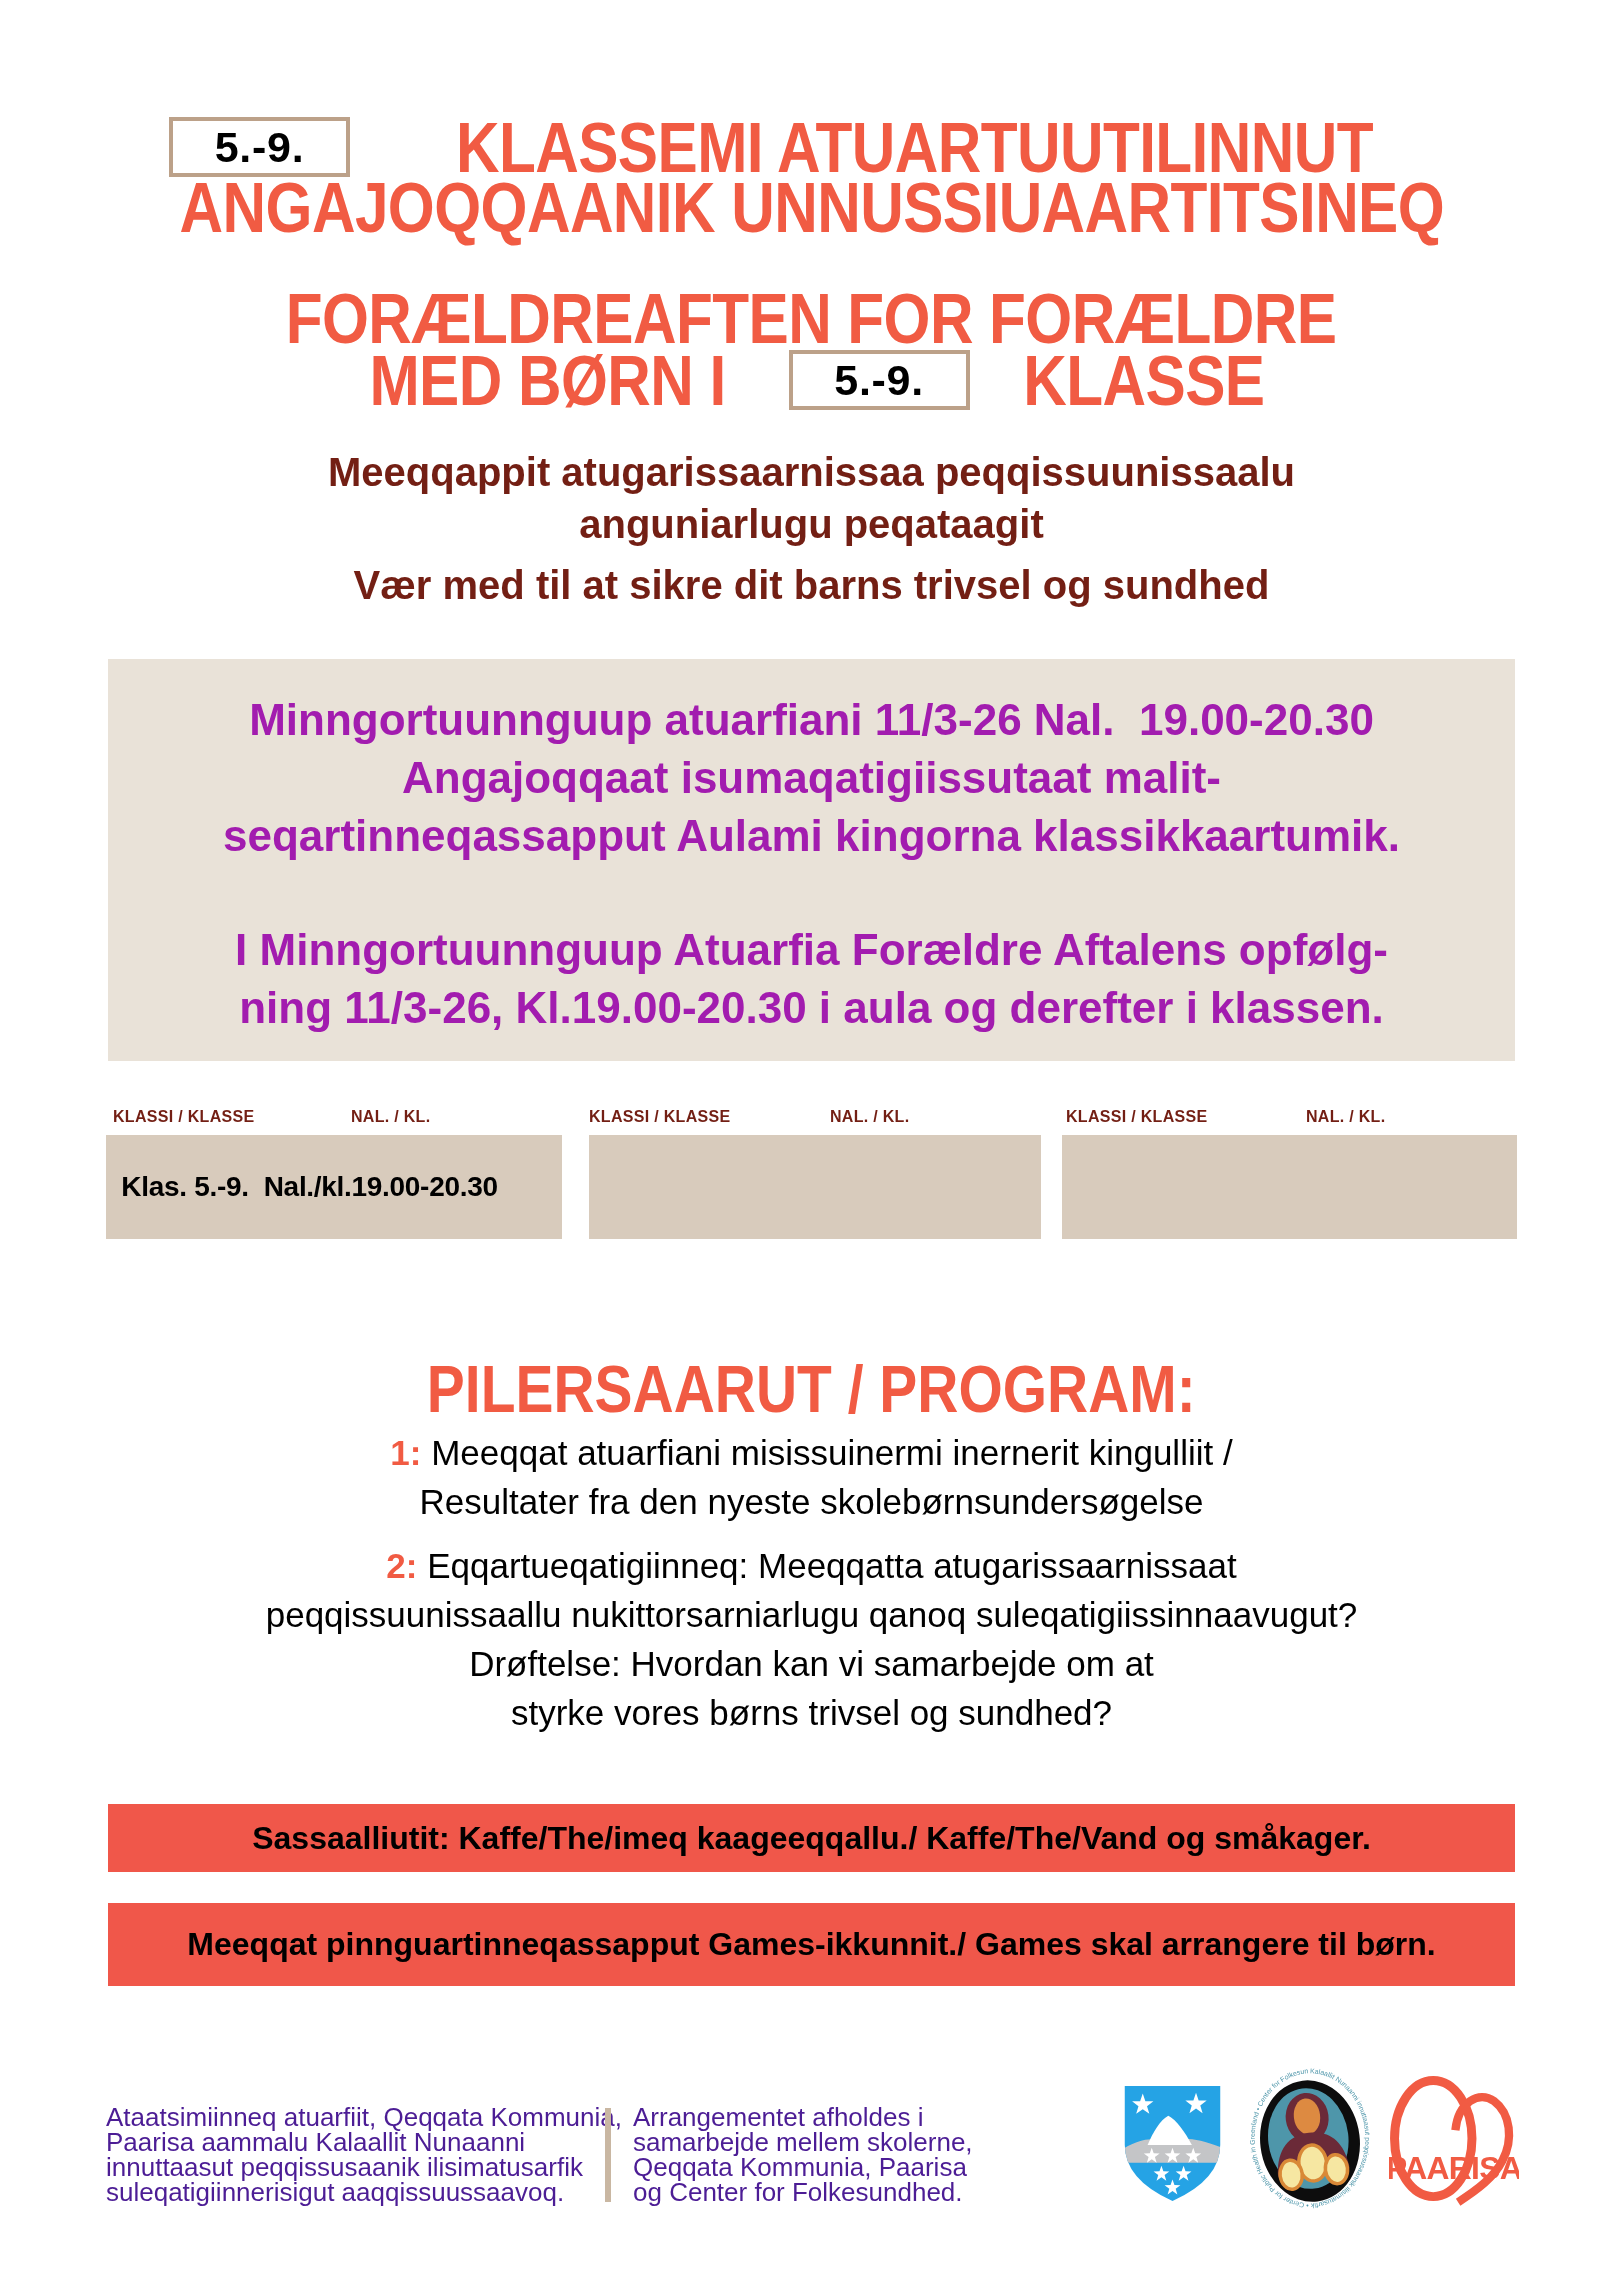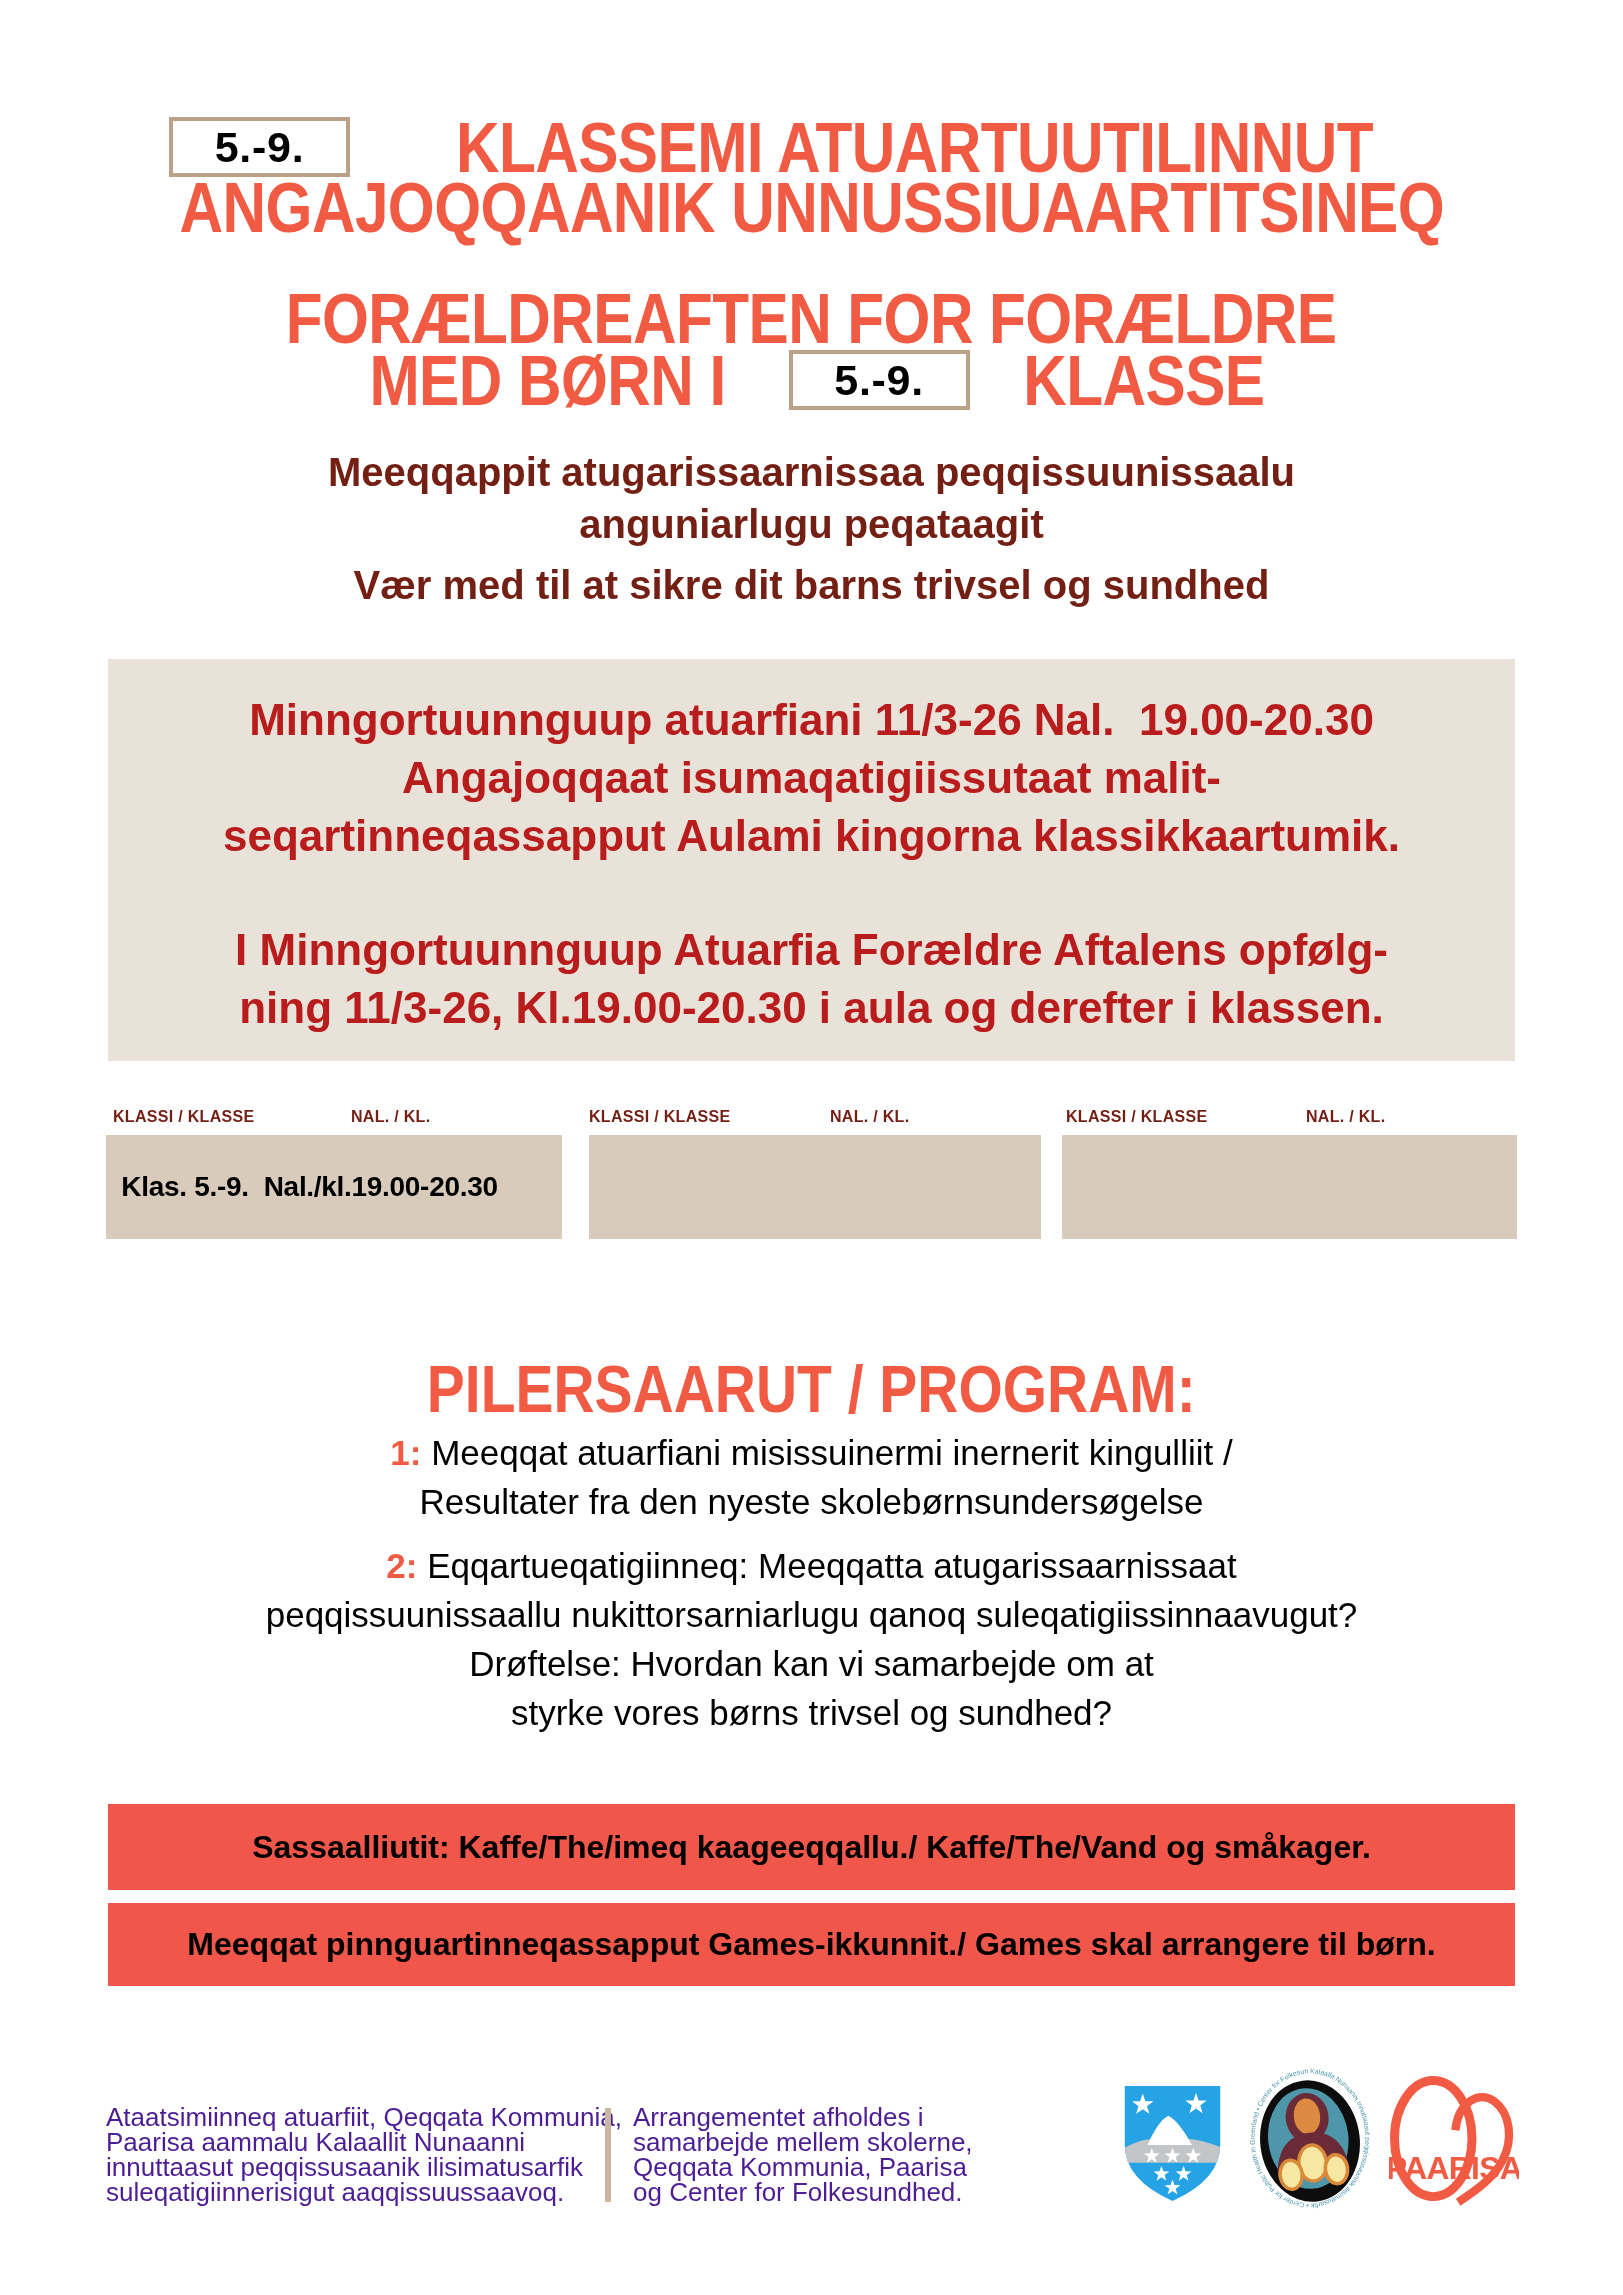--- a/index.html
+++ b/index.html
@@ -28,21 +28,21 @@
   .h-text{font-size:71px;font-weight:bold;color:var(--coral);letter-spacing:-0.7px;}
   .badge{box-sizing:border-box;width:181px;height:60px;background:#fff;border:4.9px solid var(--tanborder);
          display:flex;align-items:center;justify-content:center;font-weight:bold;font-size:43px;color:#000;
          letter-spacing:0.7px;flex:0 0 auto;}
   .h-line{position:absolute;left:0;width:100%;text-align:center;}
 
   .sub-line{position:absolute;left:0;width:100%;text-align:center;font-size:40px;font-weight:bold;color:var(--maroon);line-height:1.1;}
 
   .infobox{position:absolute;left:108px;top:659px;width:1407px;height:402px;background:var(--beige);
            box-sizing:border-box;padding-top:32px;text-align:center;}
-  .ib-line{font-size:44px;font-weight:bold;line-height:58px;white-space:pre;color:#b91c1c;}
+  .ib-line{font-size:44px;font-weight:bold;line-height:58px;white-space:pre;color:#a21caf;}
   .ib-gap{height:56px;}
 
   .sched-header{position:absolute;font-size:16px;font-weight:bold;color:var(--maroon);letter-spacing:0.3px;white-space:nowrap;}
   .sched-box{position:absolute;top:1135px;height:104px;background:var(--tanbox);display:flex;align-items:center;}
   .slot-value{font-size:28px;font-weight:bold;color:#000;padding-left:15.3px;white-space:pre;letter-spacing:-0.3px;}
 
   .prog-title{position:absolute;top:1350px;left:0;width:100%;text-align:center;
               font-size:67px;font-weight:bold;color:var(--coral);}
   .prog-item{position:absolute;left:0;width:100%;text-align:center;font-size:35px;line-height:49px;color:#000;}
   .prog-item .num{color:var(--coral);font-weight:bold;}
@@ -130,21 +130,21 @@
   <div class="prog-item" style="top:1541px;">
     <div class="prog-line">
       <span class="num">2:</span>
       <span>Eqqartueqatigiinneq: Meeqqatta atugarissaarnissaat</span>
     </div>
     <div class="prog-line">peqqissuunissaallu nukittorsarniarlugu qanoq suleqatigiissinnaavugut?</div>
     <div class="prog-line">Drøftelse: Hvordan kan vi samarbejde om at</div>
     <div class="prog-line">styrke vores børns trivsel og sundhed?</div>
   </div>
 
-  <div class="banner" style="top:1804px;height:86px;">
+  <div class="banner" style="top:1804px;height:68px;">
     <span class="banner-text">Sassaalliutit: Kaffe/The/imeq kaageeqqallu./ Kaffe/The/Vand og småkager.</span>
   </div>
   <div class="banner" style="top:1903px;height:83px;">
     <span class="banner-text">Meeqqat pinnguartinneqassapput Games-ikkunnit./ Games skal arrangere til børn.</span>
   </div>
 
   <div class="foot-block" style="left:106px;">
     <div>Ataatsimiinneq atuarfiit, Qeqqata Kommunia,</div>
     <div>Paarisa aammalu Kalaallit Nunaanni</div>
     <div>innuttaasut peqqissusaanik ilisimatusarfik</div>

